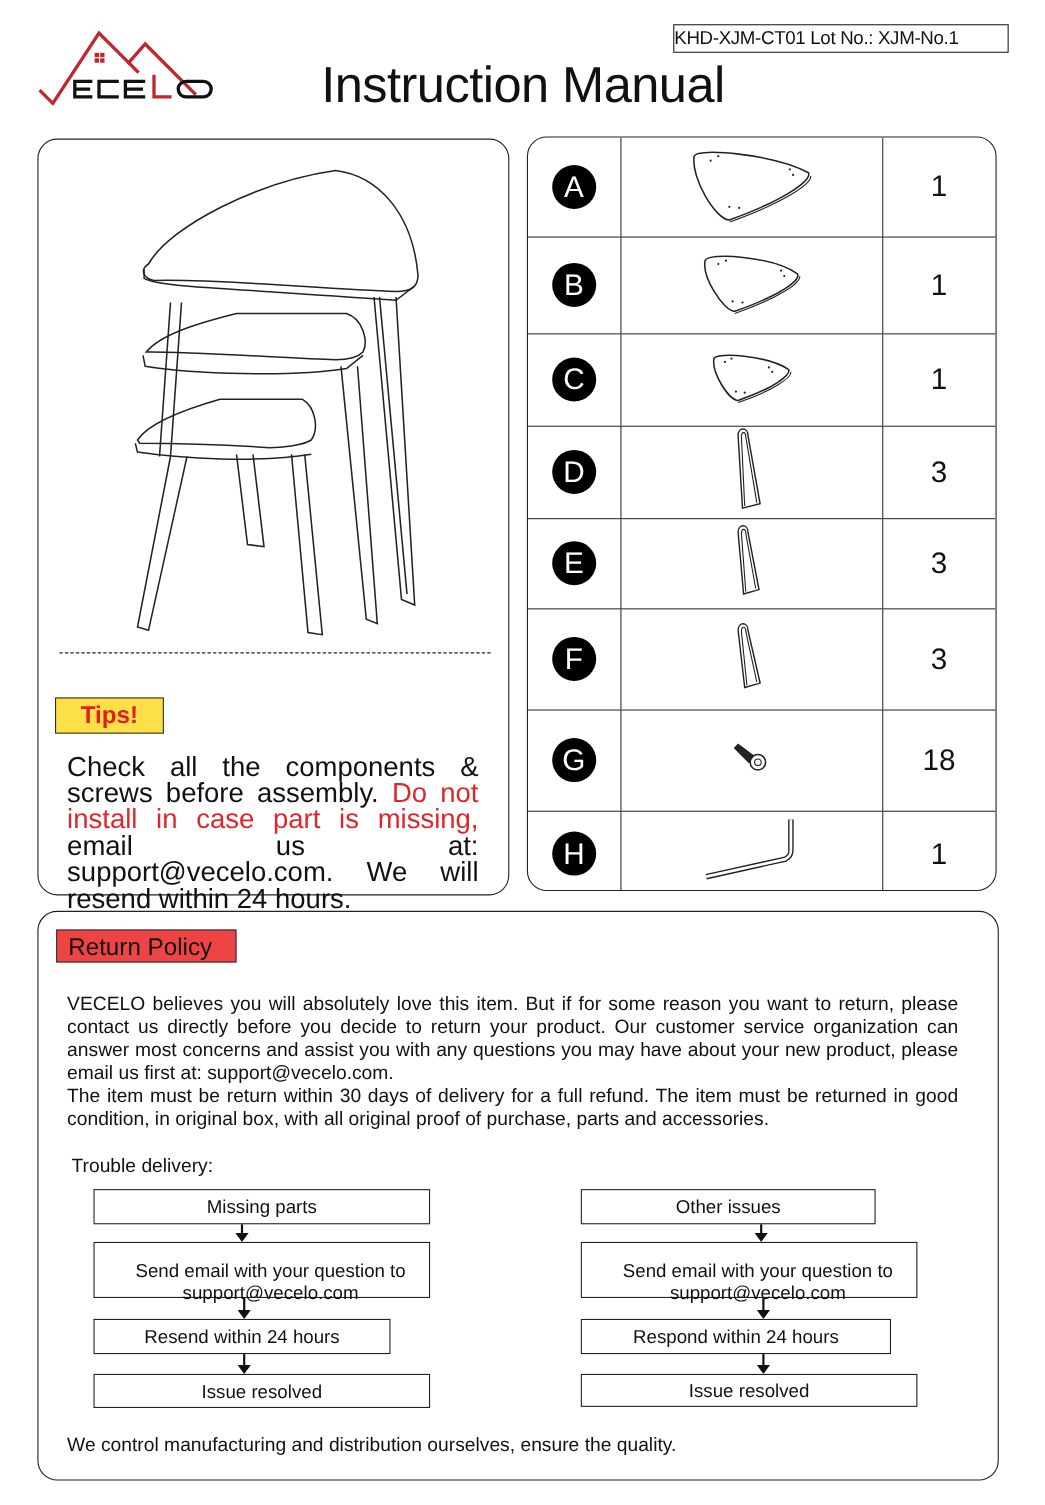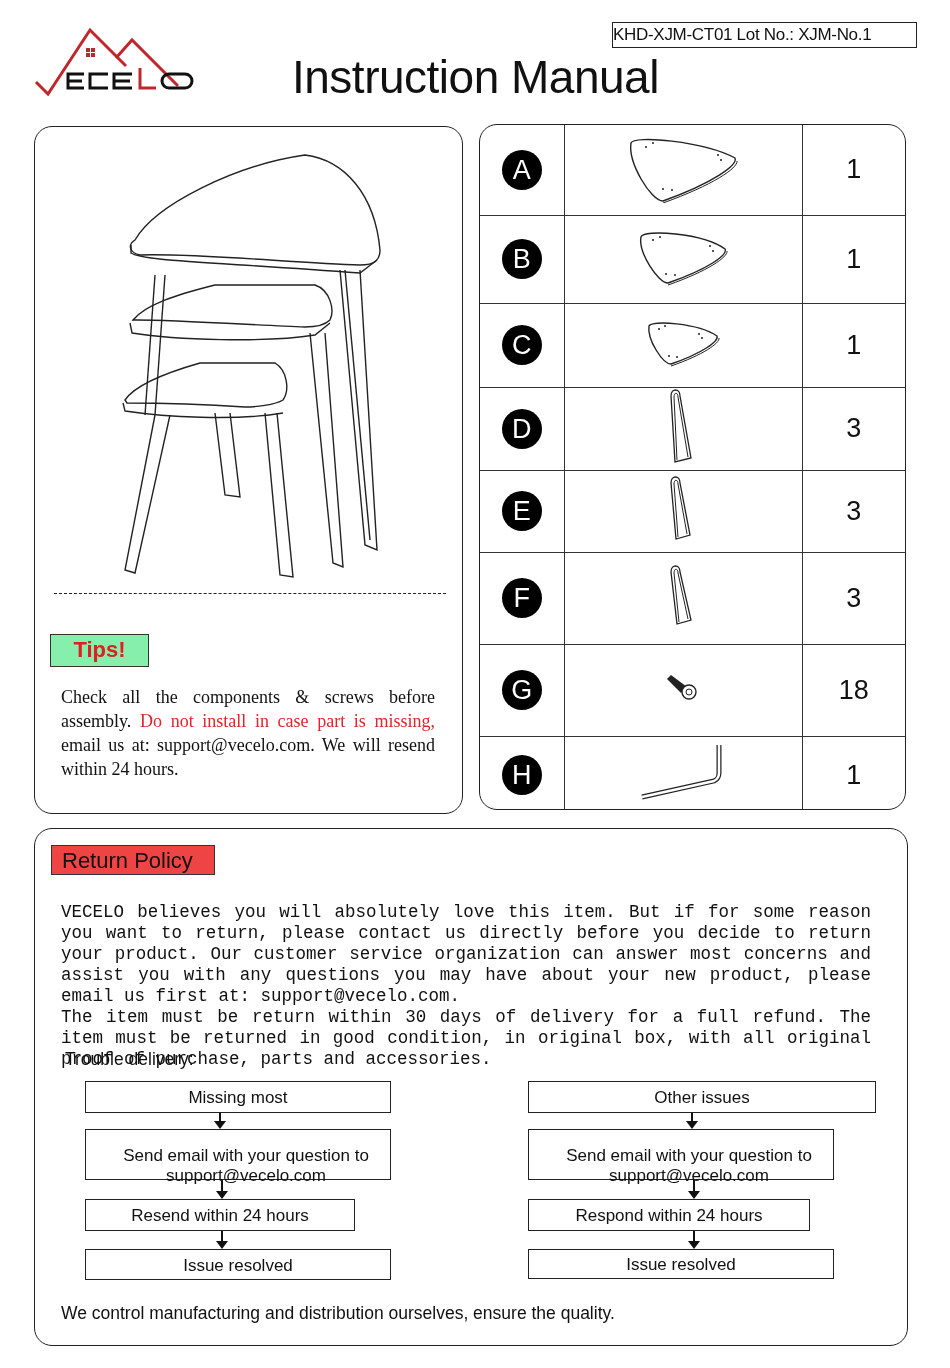--- a/index.html
+++ b/index.html
@@ -5,33 +5,33 @@
   * { box-sizing: border-box; margin: 0; padding: 0; }
   body { width: 950px; height: 1368px; background: #fff; font-family: "Liberation Sans", sans-serif; color: #111; position: relative; overflow: hidden; }
   .abs { position: absolute; }
   .lot { left: 612px; top: 22px; width: 305px; height: 26px; border: 1.5px solid #222; font-size: 17px; line-height: 23px; text-align: left; letter-spacing: -0.3px; }
   .title { left: 270px; top: 50px; font-size: 46px; letter-spacing: -0.5px; margin-left: 22px; }
   .logo { left: 28px; top: 24px; width: 205px; height: 72px; }
   .panel { border: 1.5px solid #222; border-radius: 18px; }
   .left-panel { left: 34px; top: 126px; width: 429px; height: 688px; }
   .parts-panel { left: 479px; top: 124px; width: 427px; height: 686px; overflow: hidden; }
   .dash { left: 54px; top: 593px; width: 392px; border-top: 1.5px dashed #222; }
-  .tips-box { left: 50px; top: 634px; width: 99px; height: 33px; background: #86efac; border: 1.5px solid #333; color: #e02020; font-weight: bold; font-size: 22px; text-align: center; line-height: 30px; }
-  .tips-text { left: 61px; top: 685px; width: 374px; font-size: 18px; line-height: 24px; text-align: justify; font-family: Liberation Serif, serif; }
+  .tips-box { left: 50px; top: 634px; width: 99px; height: 33px; background: #fde047; border: 1.5px solid #333; color: #e02020; font-weight: bold; font-size: 22px; text-align: center; line-height: 30px; }
+  .tips-text { left: 61px; top: 685px; width: 374px; font-size: 25px; line-height: 24px; text-align: justify; }
   .red { color: #e0252b; }
   table.parts { border-collapse: collapse; width: 100%; height: 100%; }
   table.parts td { border: 1.5px solid #333; text-align: center; vertical-align: middle; }
   table.parts tr:first-child td { border-top: none; }
   table.parts tr:last-child td { border-bottom: none; }
   table.parts td:first-child { border-left: none; width: 84px; }
   table.parts td:last-child { border-right: none; width: 103px; font-size: 27px; }
   .badge { display: inline-block; width: 40px; height: 40px; border-radius: 50%; background: #000; color: #fff; font-size: 27px; line-height: 40px; text-align: center; }
   .return-panel { left: 34px; top: 828px; width: 874px; height: 518px; }
   .rp-box { left: 51px; top: 845px; width: 164px; height: 30px; background: #ef4444; border: 1.5px solid #333; font-size: 22px; line-height: 30px; padding-left: 10px; }
-  .rp-text { left: 61px; top: 902px; width: 810px; font-size: 17.5px; line-height: 21px; text-align: justify; font-family: Liberation Mono, monospace; }
+  .rp-text { left: 61px; top: 902px; width: 810px; font-size: 17.5px; line-height: 21px; text-align: justify; }
   .ts-label { left: 65px; top: 1049px; font-size: 17.5px; }
   .flow-box { position: absolute; border: 1.5px solid #222; font-size: 17px; text-align: center; background: #fff; }
   .flow-box.multi { text-align: center; padding-left: 16px; line-height: 20px; padding-top: 16px; }
   .arrow { position: absolute; width: 2px; background: #111; }
   .arrow::after { content: ""; position: absolute; left: -5px; bottom: -2px; border-left: 6px solid transparent; border-right: 6px solid transparent; border-top: 8px solid #111; }
   .footer-text { left: 61px; top: 1303px; font-size: 17.5px; }
 </style>
 </head>
 <body>
 
@@ -164,29 +164,29 @@
 </div>
 
 <div class="abs panel return-panel"></div>
 <div class="abs rp-box">Return Policy</div>
 <div class="abs rp-text">
   <div>VECELO believes you will absolutely love this item. But if for some reason you want to return, please contact us directly before you decide to return your product. Our customer service organization can answer most concerns and assist you with any questions you may have about your new product, please email us first at: support@vecelo.com.</div>
   <div>The item must be return within 30 days of delivery for a full refund. The item must be returned in good condition, in original box, with all original proof of purchase, parts and accessories.</div>
 </div>
 <div class="abs ts-label">Trouble delivery:</div>
 
-<div class="flow-box" style="left:85px;top:1081px;width:306px;height:32px;line-height:32px">Missing most</div>
+<div class="flow-box" style="left:85px;top:1081px;width:306px;height:32px;line-height:32px">Missing parts</div>
 <div class="arrow" style="left:219px;top:1113px;height:14px"></div>
 <div class="flow-box multi" style="left:85px;top:1129px;width:306px;height:51px">Send email with your question to support@vecelo.com</div>
 <div class="arrow" style="left:221px;top:1180px;height:17px"></div>
 <div class="flow-box" style="left:85px;top:1199px;width:270px;height:32px;line-height:32px">Resend within 24 hours</div>
 <div class="arrow" style="left:221px;top:1231px;height:16px"></div>
 <div class="flow-box" style="left:85px;top:1249px;width:306px;height:31px;line-height:31px">Issue resolved</div>
 
-<div class="flow-box" style="left:528px;top:1081px;width:348px;height:32px;line-height:32px">Other issues</div>
+<div class="flow-box" style="left:528px;top:1081px;width:268px;height:32px;line-height:32px">Other issues</div>
 <div class="arrow" style="left:691px;top:1113px;height:14px"></div>
 <div class="flow-box multi" style="left:528px;top:1129px;width:306px;height:51px">Send email with your question to support@vecelo.com</div>
 <div class="arrow" style="left:693px;top:1180px;height:17px"></div>
 <div class="flow-box" style="left:528px;top:1199px;width:282px;height:32px;line-height:32px">Respond within 24 hours</div>
 <div class="arrow" style="left:693px;top:1231px;height:16px"></div>
 <div class="flow-box" style="left:528px;top:1249px;width:306px;height:30px;line-height:30px">Issue resolved</div>
 
 <div class="abs footer-text">We control manufacturing and distribution ourselves, ensure the quality.</div>
 
 </body></html>

